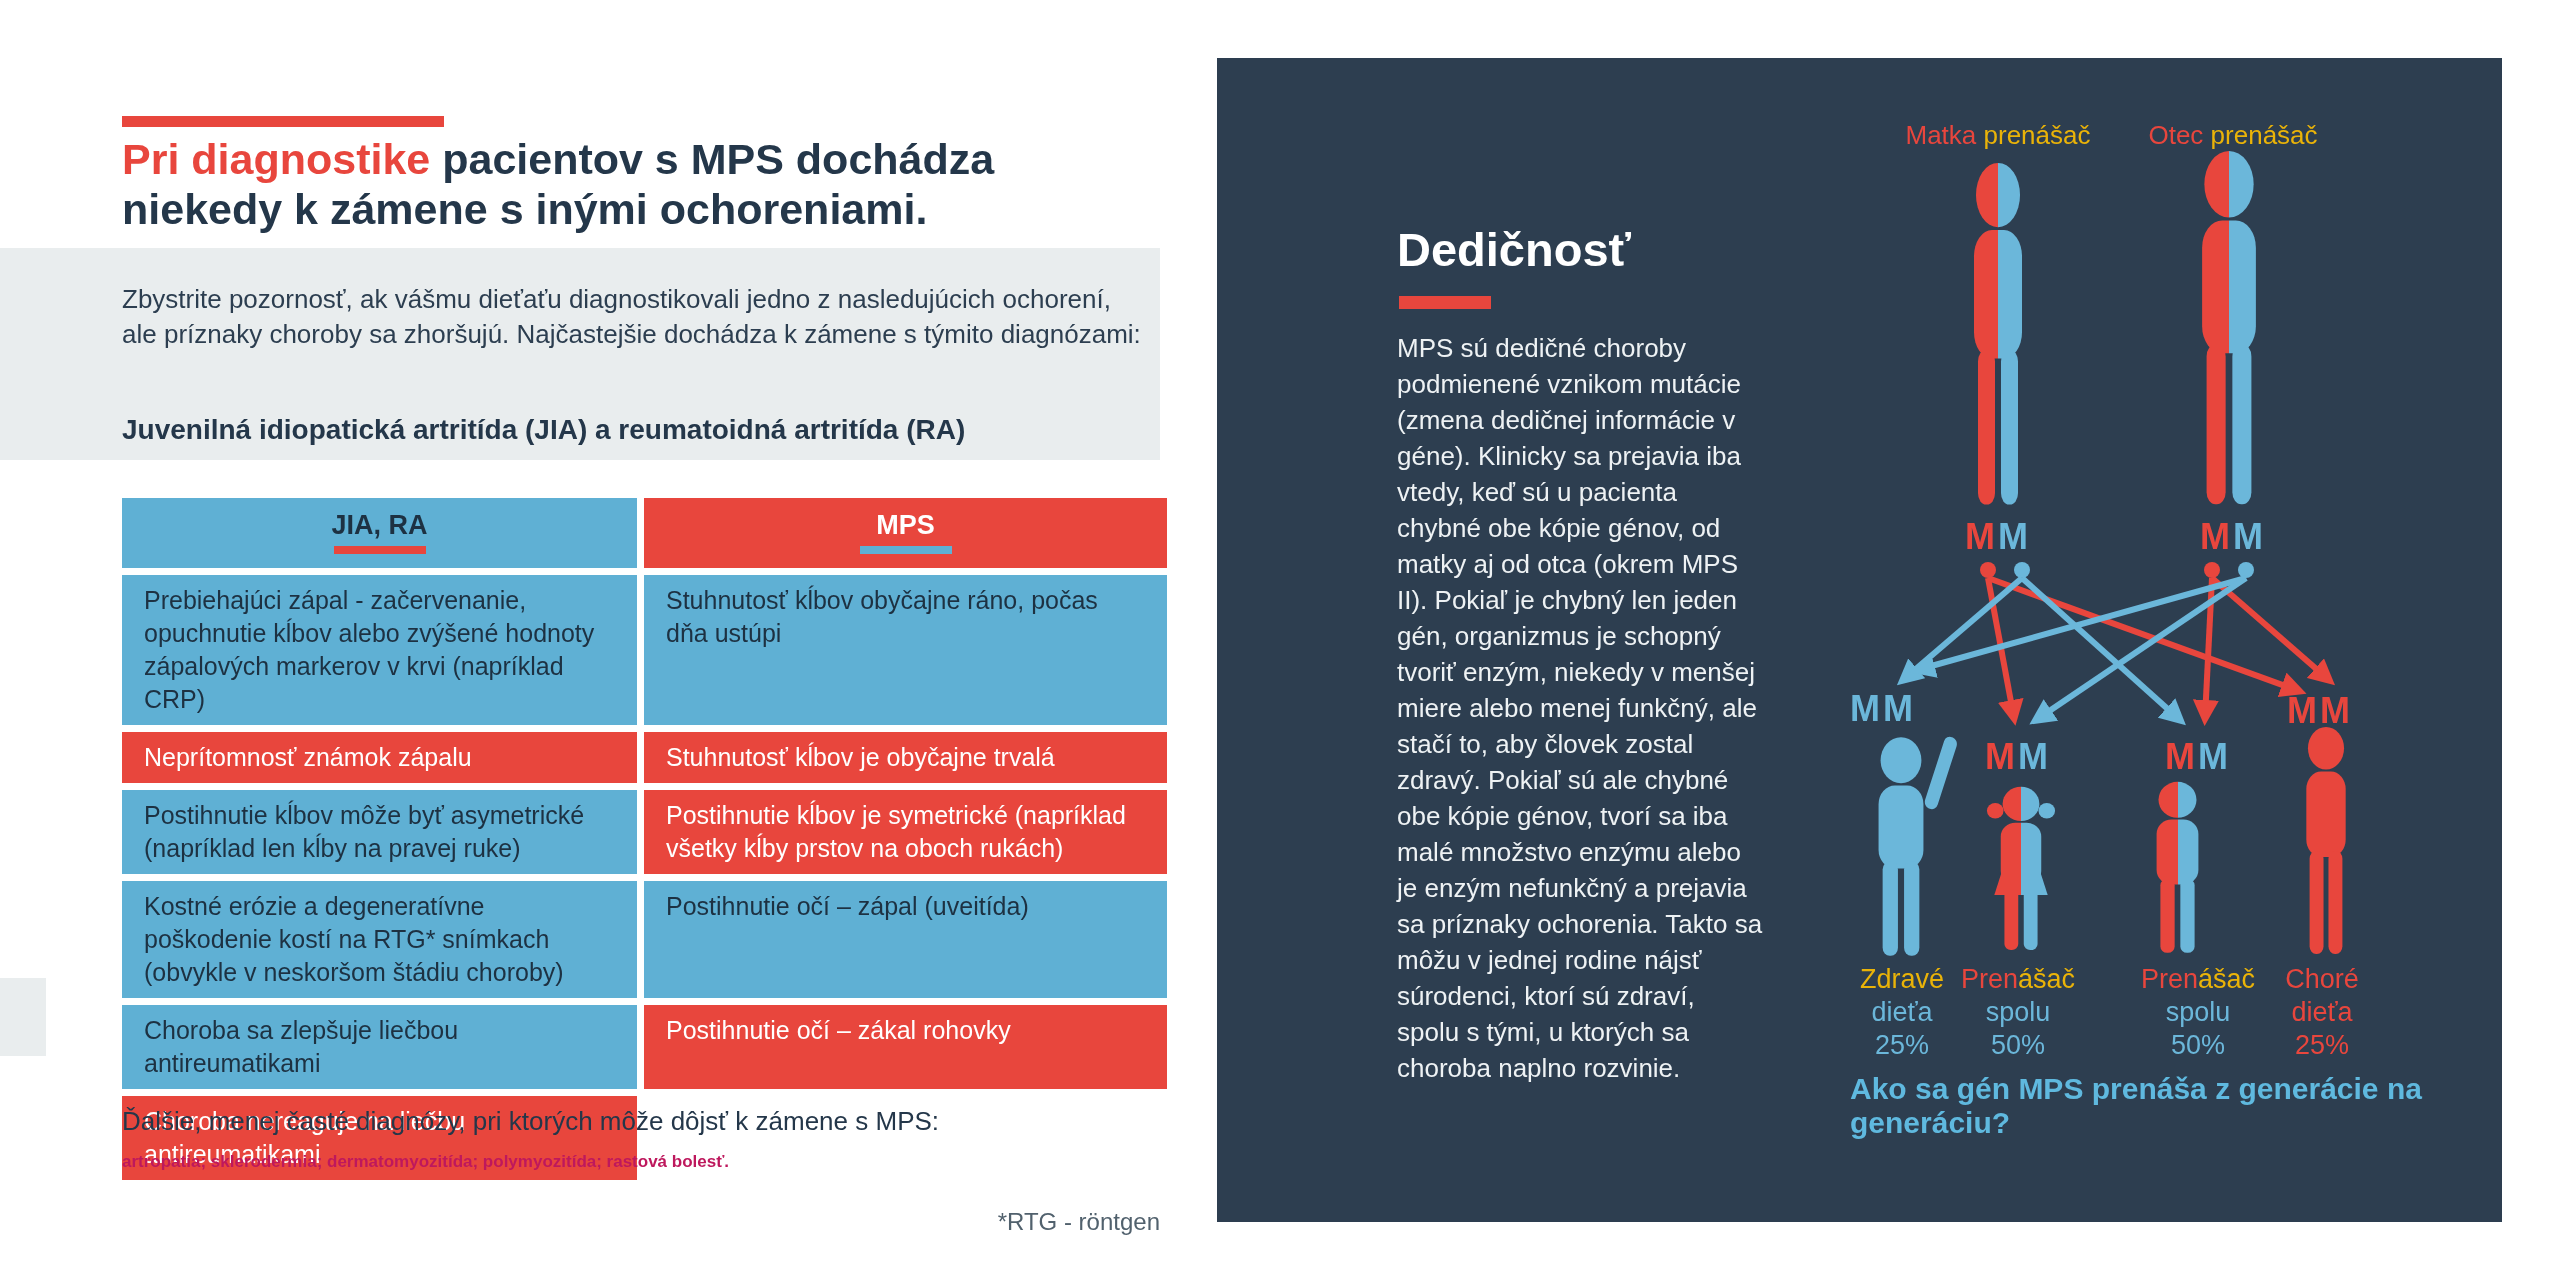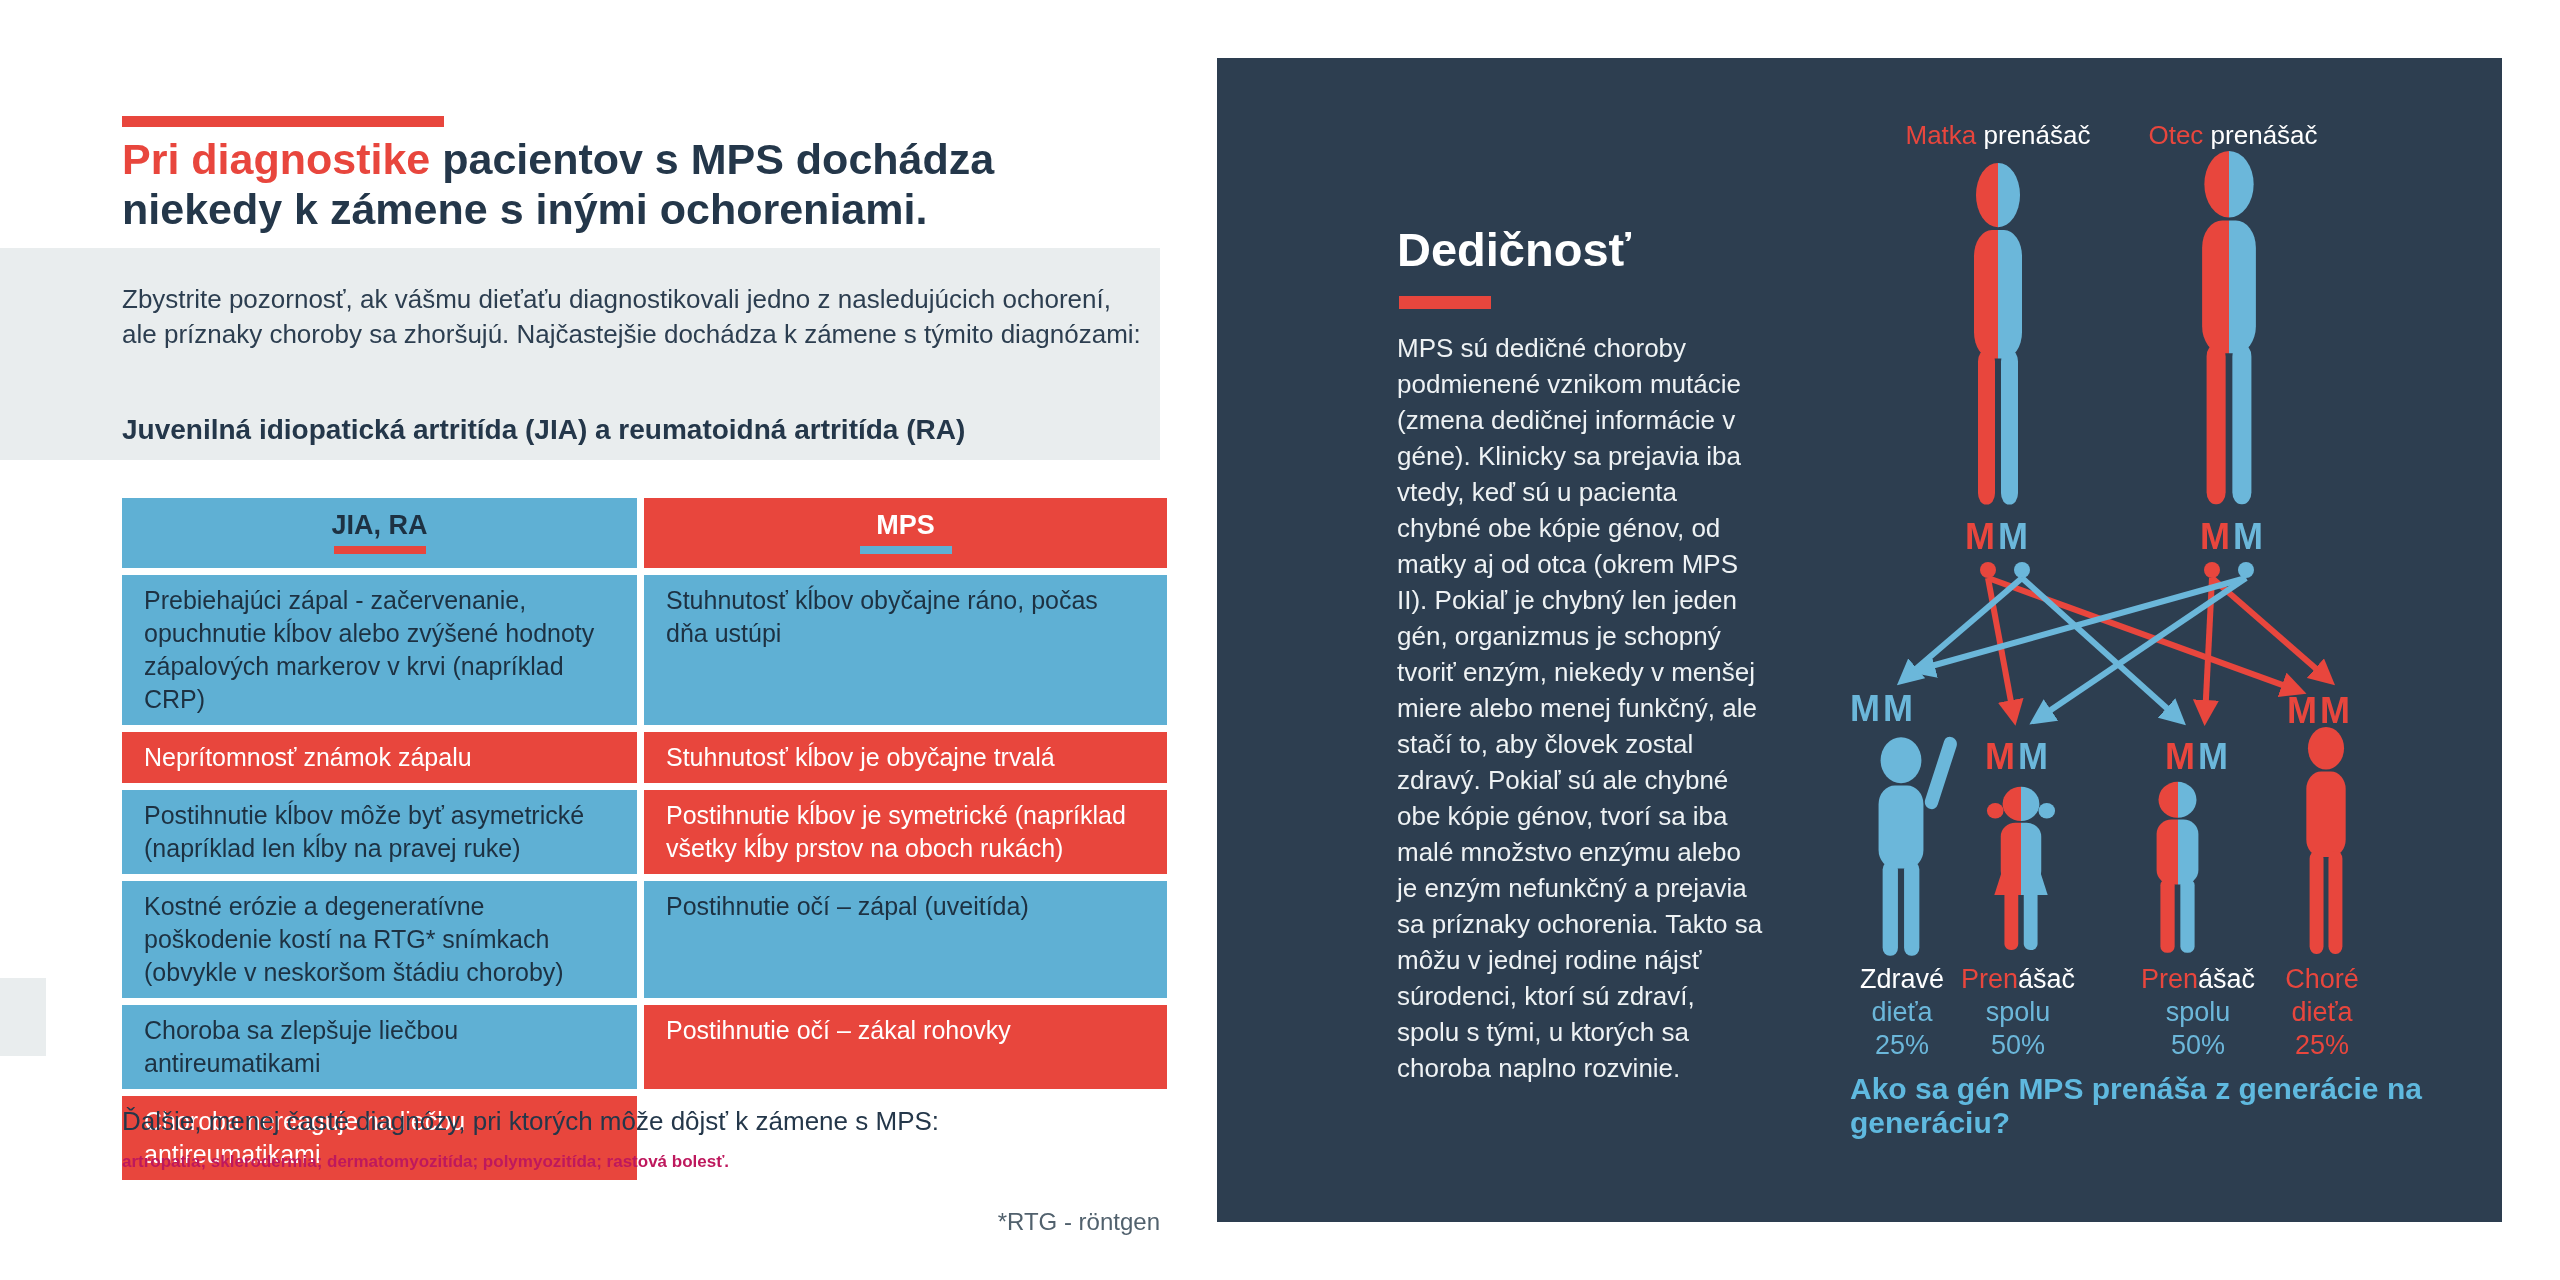--- a/index.html
+++ b/index.html
@@ -40,21 +40,21 @@
   
   .panel{left:1217px;top:58px;width:1285px;height:1164px;background:#2d3e50;}
   .p-head{left:180px;top:164px;font-size:47px;font-weight:bold;color:#ffffff;}
   .p-bar{left:182px;top:238px;width:92px;height:13px;background:#e8463d;}
   .p-body{left:180px;top:272px;width:366px;font-size:26px;line-height:36px;color:#eef2f4;}
 
   
   .diagram{left:600px;top:0;width:680px;height:1164px;}
   .dg-label{font-size:26px;white-space:nowrap;transform:translateX(-50%);}
   .w-red{color:#e8463d;}
-  .w-blue{color:#ffffff;}
+  .w-blue{color:#eab308;}
   .mm{font-size:36px;font-weight:bold;letter-spacing:3px;transform:translateX(-50%);white-space:nowrap;}
   .mm .g-red{color:#e8463d;}
   .mm .g-blue{color:#6bb7da;}
   .child-label{transform:translateX(-50%);text-align:center;font-size:27px;line-height:33px;white-space:nowrap;}
   .child-label.healthy,.child-label.carrier{color:#6bb7da;}
   .child-label.sick{color:#e8463d;}
   .caption{left:33px;top:1014px;width:640px;font-size:30px;font-weight:bold;color:#5fb9df;}
 </style>
 </head>
 <body>

